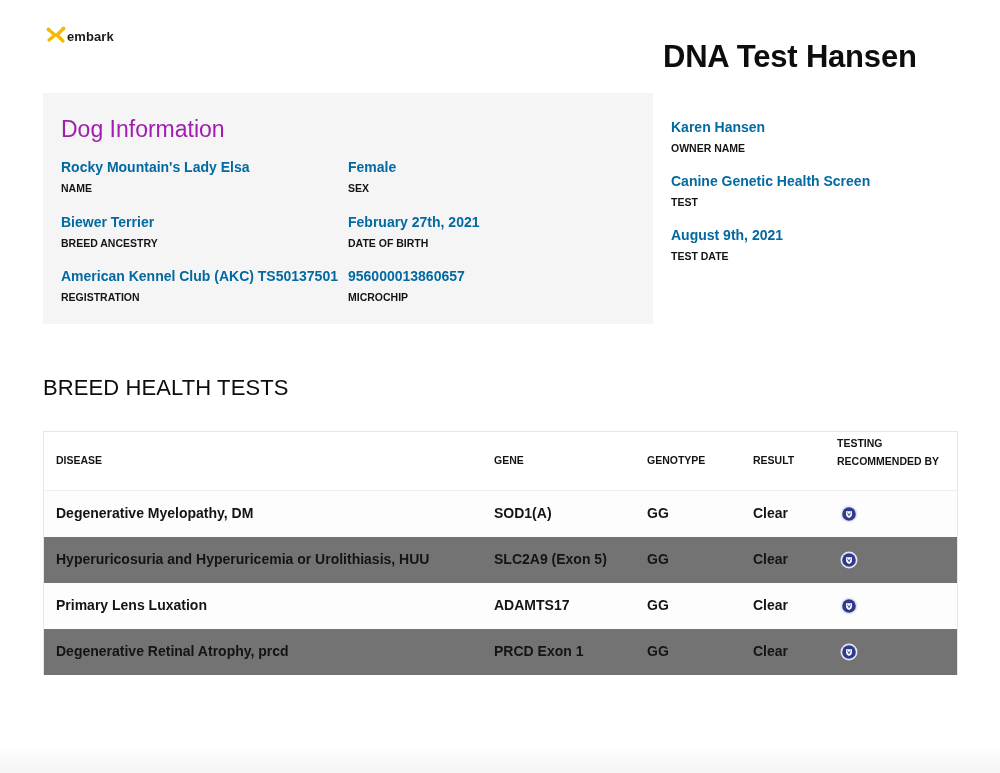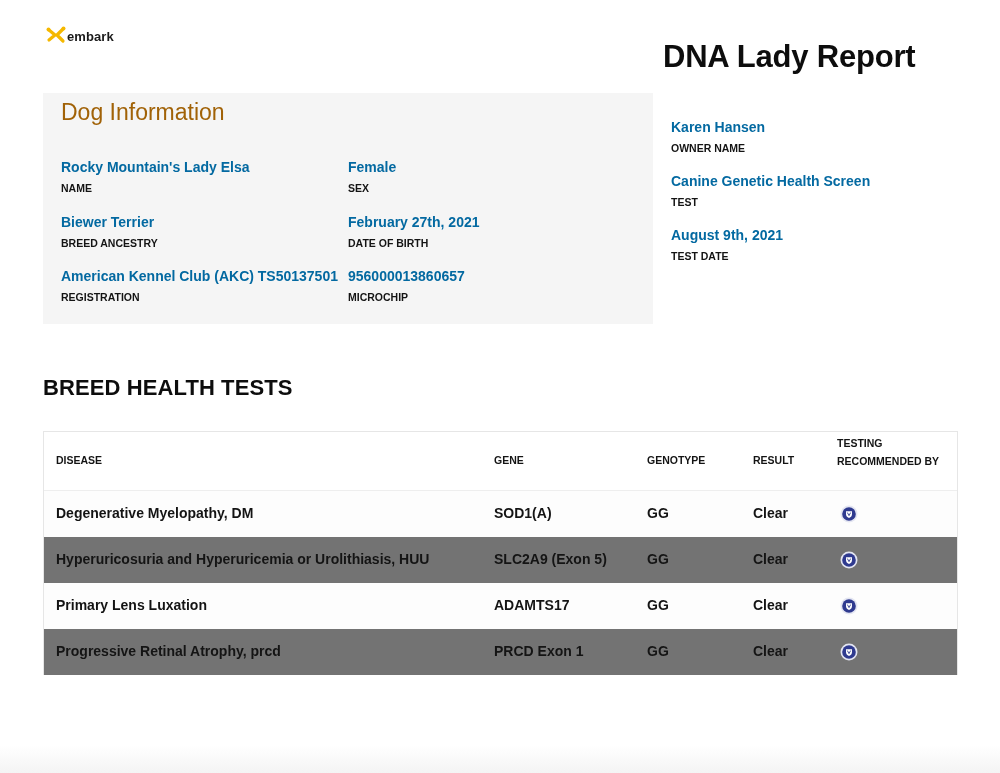--- a/index.html
+++ b/index.html
@@ -21,31 +21,31 @@
     }
     .report-title {
       position: absolute; left: 663px; top: 39px;
       font-size: 31px; font-weight: bold; color: #0d0d0d; letter-spacing: -0.2px;
     }
     .dog-info {
       position: absolute; left: 43px; top: 93px; width: 610px; height: 231px;
       background: #f5f5f5;
     }
     .dog-info-title {
-      position: absolute; left: 18px; top: 6px;
-      font-size: 23px; font-weight: normal; color: #a16207;
+      position: absolute; left: 18px; top: 23px;
+      font-size: 23px; font-weight: normal; color: #a21caf;
     }
     .field { position: absolute; }
     .field-value { font-size: 14px; font-weight: bold; color: #0369a1; white-space: nowrap; }
     .field-label { font-size: 10.5px; font-weight: bold; color: #141414; margin-top: 7px; text-transform: uppercase; white-space: nowrap; }
     .owner-panel { position: absolute; left: 671px; top: 119px; }
     .owner-panel .field { position: absolute; left: 0; }
     .section-title {
       position: absolute; left: 43px; top: 375px;
-      font-size: 22px; font-weight: bold; color: #0d0d0d; letter-spacing: 0.1px;
+      font-size: 22px; font-weight: normal; color: #0d0d0d; letter-spacing: 0.1px;
     }
     .table {
       position: absolute; left: 43px; top: 431px; width: 915px;
       border: 1px solid #e6e6e6; border-bottom: none;
     }
     .thead {
       height: 59px; background: #ffffff; position: relative;
       border-bottom: 1px solid #eeeeee;
     }
     .th {
@@ -73,21 +73,21 @@
 <div class="logo">
   <svg class="logo-mark" viewBox="0 0 20 18">
     <path d="M3 4 L9 9 L3 14" stroke="#f5b800" stroke-width="3.2" fill="none" stroke-linecap="round" stroke-linejoin="round"></path>
     <path d="M17 3 L11 9 L17 15" stroke="#f5b800" stroke-width="3.2" fill="none" stroke-linecap="round" stroke-linejoin="round"></path>
     <circle cx="2.5" cy="3.5" r="2" fill="#f5b800"></circle>
     <circle cx="17.5" cy="2.5" r="2" fill="#f5b800"></circle>
   </svg>
   <span class="logo-text">embark</span>
 </div>
 
-<h1 class="report-title">DNA Lady Report</h1>
+<h1 class="report-title">DNA Test Hansen</h1>
 
 <section class="dog-info">
   <h2 class="dog-info-title">Dog Information</h2>
 
   <div class="field" style="left:18px; top:66px;">
     <div class="field-value">Rocky Mountain's Lady Elsa</div>
     <div class="field-label">NAME</div>
   </div>
   <div class="field" style="left:305px; top:66px;">
     <div class="field-value">Female</div>
@@ -173,21 +173,21 @@
     <div class="td c4">Clear</div>
     <svg class="badge" viewBox="0 0 18 18">
       <circle cx="9" cy="9" r="8.5" fill="#e4e6f2"></circle>
       <circle cx="9" cy="9" r="6.8" fill="#2f3a8f"></circle>
       <path d="M6 6.2 L12 6.2 L12 9 Q12 11.8 9 13 Q6 11.8 6 9 Z" fill="#ffffff"></path>
       <path d="M7.4 7.6 L9 10.6 L10.6 7.6" stroke="#2f3a8f" stroke-width="0.9" fill="none"></path>
     </svg>
   </div>
 
   <div class="row even">
-    <div class="td c1">Progressive Retinal Atrophy, prcd</div>
+    <div class="td c1">Degenerative Retinal Atrophy, prcd</div>
     <div class="td c2">PRCD Exon 1</div>
     <div class="td c3">GG</div>
     <div class="td c4">Clear</div>
     <svg class="badge" viewBox="0 0 18 18">
       <circle cx="9" cy="9" r="8.5" fill="#e4e6f2"></circle>
       <circle cx="9" cy="9" r="6.8" fill="#2f3a8f"></circle>
       <path d="M6 6.2 L12 6.2 L12 9 Q12 11.8 9 13 Q6 11.8 6 9 Z" fill="#ffffff"></path>
       <path d="M7.4 7.6 L9 10.6 L10.6 7.6" stroke="#2f3a8f" stroke-width="0.9" fill="none"></path>
     </svg>
   </div>

